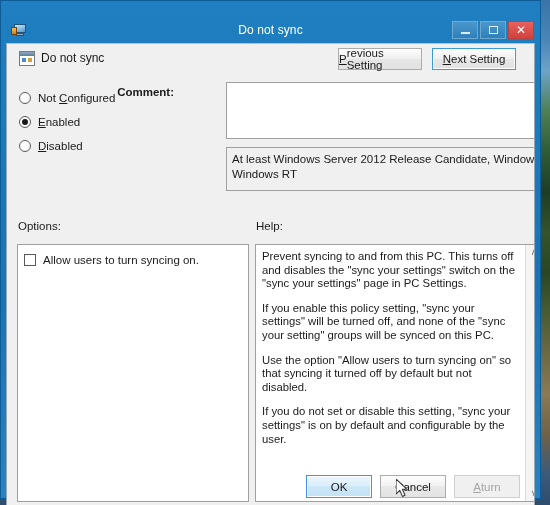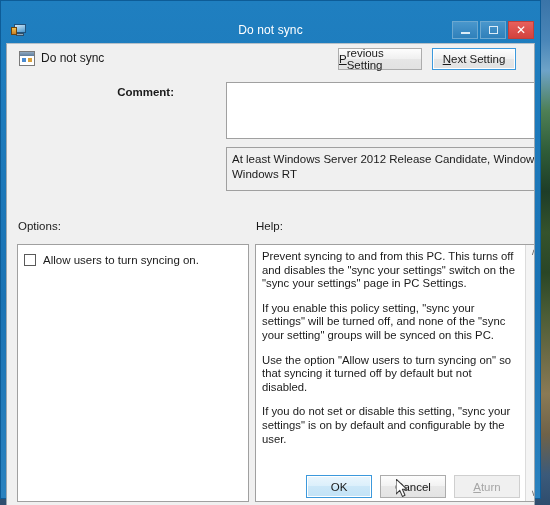--- a/index.html
+++ b/index.html
@@ -401,20 +401,34 @@
         </div>
         <div class="nav-btn focused">
           <span class="mn">N</span>
             <span>ext Setting</span>
         </div>
       </div>
     </div>
 
     <div id="state-section">
 
+      <div id="radio-group">
+        <div class="radio-row">
+          <span class="radio-dot"></span>
+          <span>Not <span class="mn">C</span>onfigured</span>
+        </div>
+        <div class="radio-row checked">
+          <span class="radio-dot"></span>
+          <span><span class="mn">E</span>nabled</span>
+        </div>
+        <div class="radio-row">
+          <span class="radio-dot"></span>
+          <span><span class="mn">D</span>isabled</span>
+        </div>
+      </div>
 
       <div class="field-label" id="comment-label">Comment:</div>
       <div class="textbox" id="comment-box">
         <div class="tb-content"></div>
         <div class="tb-scroll">
           <span class="arrow">∧</span>
           <span class="arrow">∨</span>
         </div>
       </div>
 

